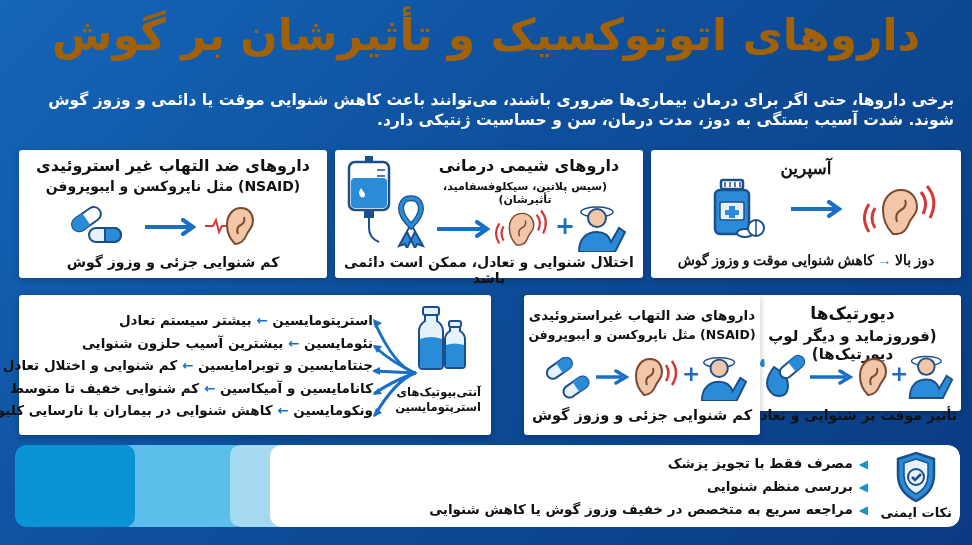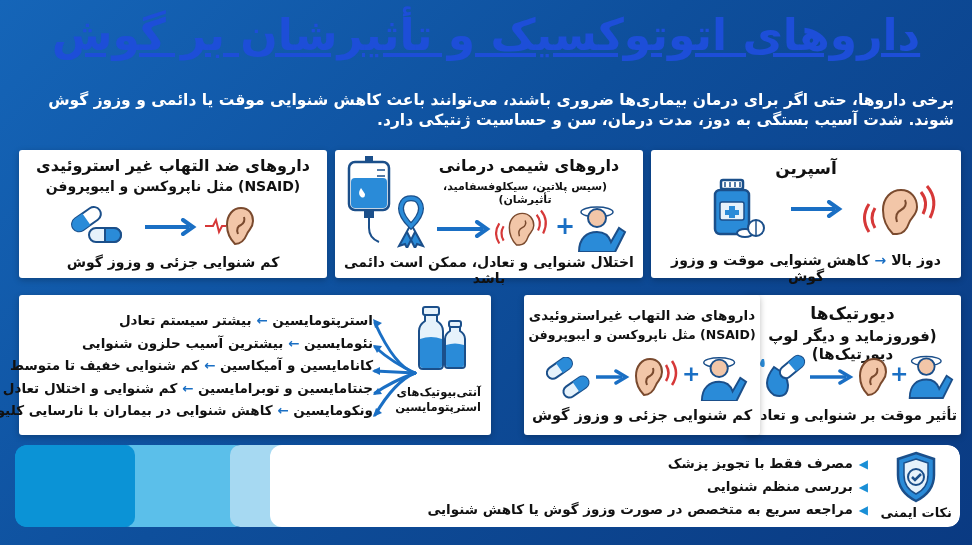--- a/index.html
+++ b/index.html
@@ -6,47 +6,46 @@
   html, body { width: 972px; height: 545px; overflow: hidden; }
   body {
     font-family: "DejaVu Sans", sans-serif;
     background: linear-gradient(135deg, #1565b8 0%, #0e4f9c 45%, #0a3a82 100%);
     position: relative;
     direction: rtl;
     color: #111;
   }
   .title {
     position: absolute; top: 6px; left: 0; right: 0;
-    text-align: center; color: #1d4ed8;
+    text-align: center; color: #a16207;
     font-size: 44px; font-weight: bold; line-height: 58px;
     letter-spacing: 0px;
-    text-decoration: underline;
   }
   .intro {
     position: absolute; top: 90px; right: 18px; width: 930px;
     color: #fff; font-size: 15.5px; font-weight: bold; line-height: 20px;
     text-align: right;
   }
   .card {
     position: absolute; background: #fff; border-radius: 3px;
     box-shadow: 0 2px 6px rgba(0,0,0,0.25);
   }
   .card-title { position: absolute; left: 0; right: 0; text-align: center; font-weight: bold; color: #111; }
   .card-sub { position: absolute; left: 0; right: 0; text-align: center; font-weight: bold; color: #111; }
   .card-foot { position: absolute; left: 0; right: 0; text-align: center; font-weight: bold; color: #111; font-size: 14px; }
   .icon { position: absolute; }
   .arrow-inline { color: #1a6fc4; }
 
   
-  #c-aspirin { left: 651px; top: 150px; width: 310px; height: 128px; }
+  #c-aspirin { left: 651px; top: 150px; width: 310px; height: 128px; font-family: Liberation Serif, serif; }
   #c-chemo { left: 335px; top: 150px; width: 308px; height: 128px; }
   #c-nsaid1 { left: 19px; top: 150px; width: 308px; height: 128px; }
 
   
-  #c-diuretic { left: 744px; top: 295px; width: 217px; height: 140px; }
+  #c-diuretic { left: 744px; top: 295px; width: 217px; height: 116px; }
   #c-nsaid2 { left: 500px; top: 295px; width: 236px; height: 140px; margin-left: 24px; }
   #c-amino { left: 19px; top: 295px; width: 472px; height: 140px; }
 
   .amino-list { position: absolute; right: 118px; top: 14px; width: 345px; }
   .amino-row { font-size: 13.5px; font-weight: bold; line-height: 22.5px; text-align: right; white-space: nowrap; }
   .amino-label { position: absolute; right: 10px; top: 90px; width: 70px; text-align: center; font-size: 11.5px; font-weight: bold; line-height: 15px; }
 
   
   #safety { position: absolute; left: 15px; top: 445px; width: 945px; height: 82px; border-radius: 12px; overflow: hidden; }
   .seg { position: absolute; top: 0; height: 82px; border-radius: 10px; }
@@ -217,22 +216,22 @@
     <circle cx="22" cy="18" r="9" fill="#f2c6a8" stroke="#1b4f8a" stroke-width="2"></circle>
     <path d="M4 52 c0-14 8-20 18-20 c8 0 12 4 14 10 l8-14 l6 4 l-10 20 z" fill="#2a8bd8" stroke="#1b4f8a" stroke-width="2"></path>
   </svg>
   <div class="card-foot" style="top:112px;font-size:14.5px;">کم شنوایی جزئی و وزوز گوش</div>
 </div>
 
 <div class="card" id="c-amino">
   <div class="amino-list">
     <div class="amino-row"><span>استرپتومایسین</span> <span class="arrow-inline">←</span> <span>بیشتر سیستم تعادل</span></div>
     <div class="amino-row"><span>نئومایسین</span> <span class="arrow-inline">←</span> <span>بیشترین آسیب حلزون شنوایی</span></div>
+    <div class="amino-row"><span>جنتامایسین و توبرامایسین</span> <span class="arrow-inline">←</span> <span>کم شنوایی و اختلال تعادل</span></div>
     <div class="amino-row"><span>کانامایسین و آمیکاسین</span> <span class="arrow-inline">←</span> <span>کم شنوایی خفیف تا متوسط</span></div>
-    <div class="amino-row"><span>جنتامایسین و توبرامایسین</span> <span class="arrow-inline">←</span> <span>کم شنوایی و اختلال تعادل</span></div>
     <div class="amino-row"><span>ونکومایسین</span> <span class="arrow-inline">←</span> <span>کاهش شنوایی در بیماران با نارسایی کلیوی</span></div>
   </div>
   <svg class="icon" style="left:352px;top:20px;" width="46" height="104" viewBox="0 0 46 104">
     <g fill="none" stroke="#1a6fc4" stroke-width="3" stroke-linecap="round">
       <path d="M44 58 Q24 52 4 8"></path>
         <path d="M44 58 Q22 48 4 32"></path>
         <path d="M44 58 L4 56"></path>
         <path d="M44 58 Q22 66 4 78"></path>
         <path d="M44 58 Q24 66 4 100"></path>
     </g>
@@ -267,15 +266,15 @@
   <div class="safety-panel">
     <svg class="icon" style="right:22px;top:6px;" width="44" height="52" viewBox="0 0 44 52">
       <path d="M22 2 L40 8 V24 C40 38 30 46 22 50 C14 46 4 38 4 24 V8 Z" fill="#2a8bd8" stroke="#1b4f8a" stroke-width="2.5"></path>
       <path d="M22 8 L34 12 V24 C34 34 28 40 22 43 C16 40 10 34 10 24 V12 Z" fill="#e6f2fb" stroke="#1b4f8a" stroke-width="1.5"></path>
       <circle cx="22" cy="26" r="8" fill="none" stroke="#1b4f8a" stroke-width="2"></circle>
       <path d="M18 26 l3 3 l6-6" fill="none" stroke="#1b4f8a" stroke-width="2.5"></path>
     </svg>
     <div class="safety-label">نکات ایمنی</div>
     <div class="tip" style="top:10px;"><span class="tri">◀</span><span>مصرف فقط با تجویز پزشک</span></div>
     <div class="tip" style="top:33px;"><span class="tri">◀</span><span>بررسی منظم شنوایی</span></div>
-    <div class="tip" style="top:56px;"><span class="tri">◀</span><span>مراجعه سریع به متخصص در صورت وزوز گوش یا کاهش شنوایی</span></div>
+    <div class="tip" style="top:56px;"><span class="tri">◀</span><span>مراجعه سریع به متخصص در خفیف وزوز گوش یا کاهش شنوایی</span></div>
   </div>
 </div>
 
 </body></html>

